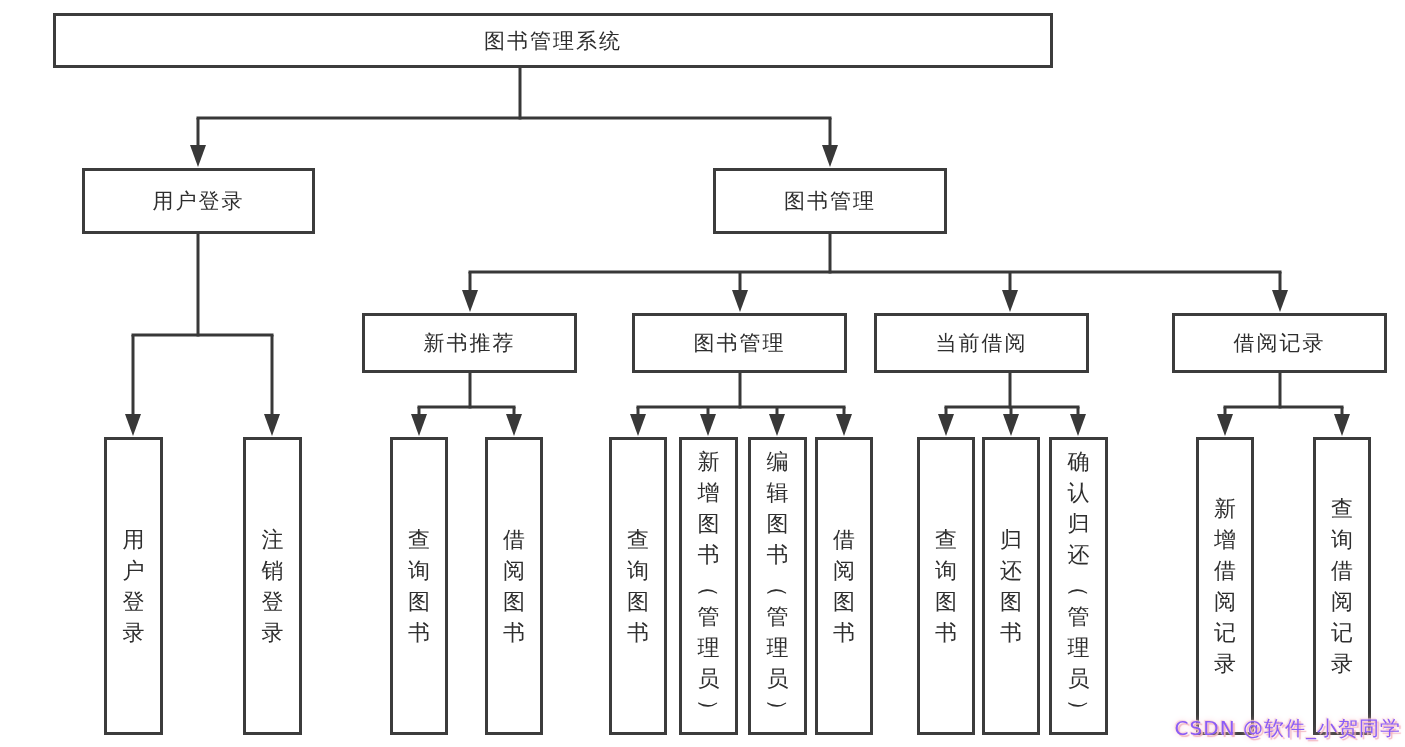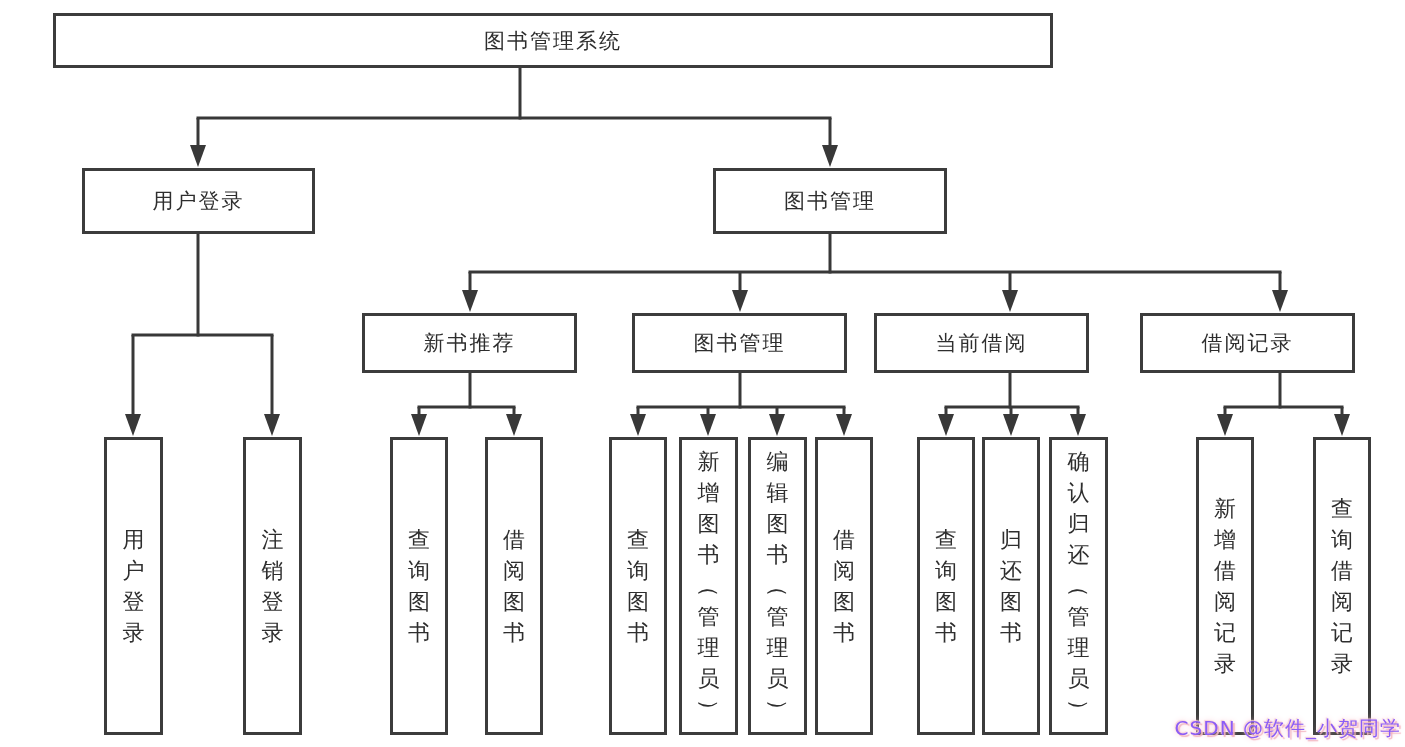--- a/index.html
+++ b/index.html
@@ -110,21 +110,21 @@
 
   <div class="box h" style="left:362px; top:313px; width:215px; height:60px;">
     <span>新书推荐</span>
   </div>
   <div class="box h" style="left:632px; top:313px; width:215px; height:60px;">
     <span>图书管理</span>
   </div>
   <div class="box h" style="left:874px; top:313px; width:215px; height:60px;">
     <span>当前借阅</span>
   </div>
-  <div class="box h" style="left:1140px; top:313px; width:215px; height:60px;">
+  <div class="box h" style="left:1172px; top:313px; width:215px; height:60px;">
     <span>借阅记录</span>
   </div>
 
   <div class="box v" style="left:104px; top:437px; width:59px; height:298px;">
     <span class="vtext">
         <span class="vchar">用</span>
         <span class="vchar">户</span>
         <span class="vchar">登</span>
         <span class="vchar">录</span>
       </span>

